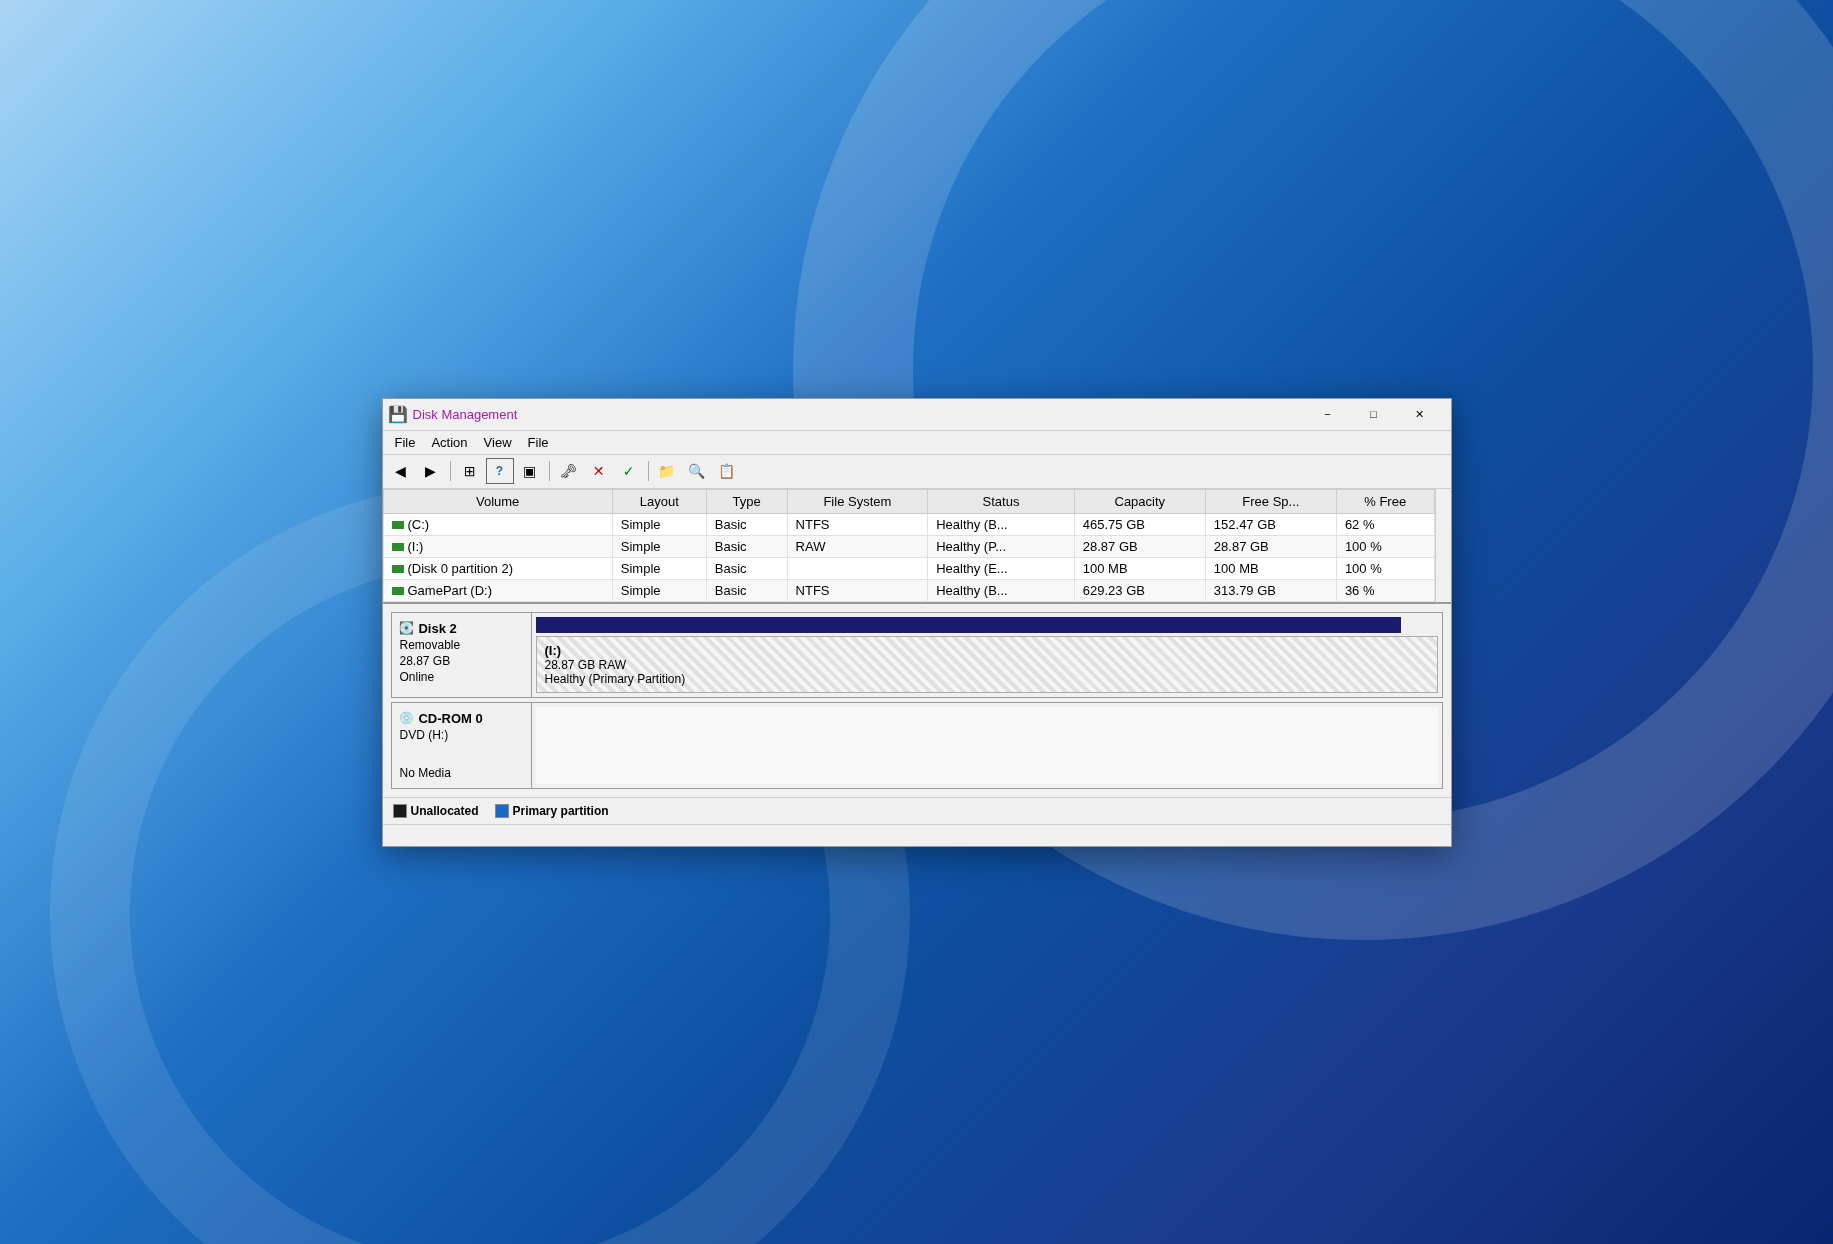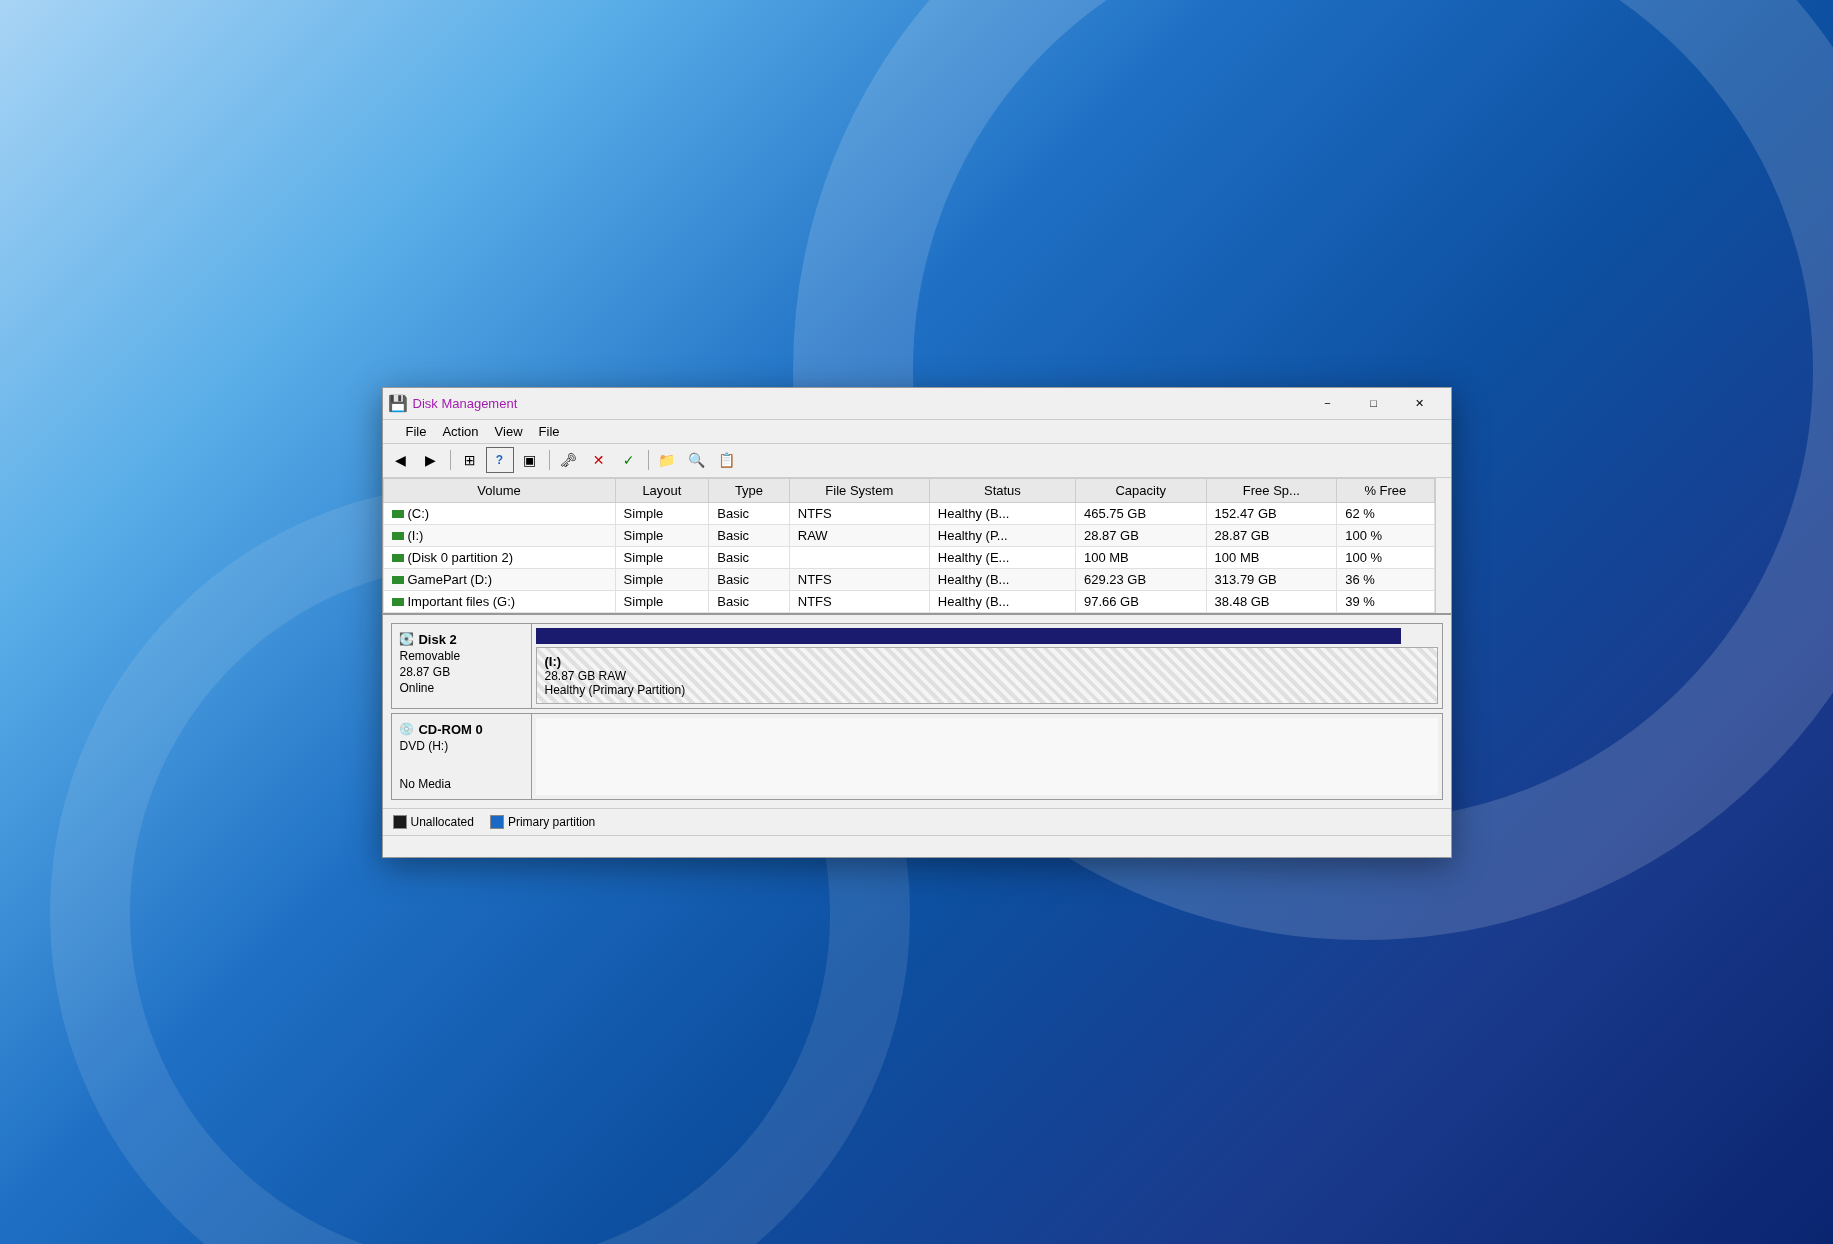--- a/index.html
+++ b/index.html
@@ -82,21 +82,21 @@
       justify-content: center;
       font-size: 11px;
       color: #000;
     }
 
     
     .menu-bar {
       display: flex;
       align-items: center;
       height: 24px;
-      padding: 0 15px;
+      padding: 0 4px;
       border-bottom: 1px solid #ccc;
       background: #f0f0f0;
     }
     .menu-item {
       padding: 2px 8px;
       font-size: 13px;
       cursor: pointer;
       color: #000;
     }
 
@@ -251,20 +251,21 @@
       padding: 6px 10px;
       border-top: 1px solid #ccc;
       gap: 16px;
       font-size: 12px;
       background: #f0f0f0;
     }
     .legend-item {
       display: flex;
       align-items: center;
       gap: 4px;
+      font-weight: bold;
     }
     .legend-box {
       width: 14px;
       height: 14px;
       border: 1px solid #888;
     }
     .legend-box.unalloc { background: #1a1a1a; }
     .legend-box.primary { background: #1a69c4; }
 
     
@@ -383,30 +384,20 @@
                 <tr>
                   <td><span class="vol-icon"></span>GamePart (D:)</td>
                   <td>Simple</td>
                   <td>Basic</td>
                   <td>NTFS</td>
                   <td>Healthy (B...</td>
                   <td>629.23 GB</td>
                   <td>313.79 GB</td>
                   <td>36 %</td>
                 </tr>
-                <tr>
-                  <td><span class="vol-icon"></span>Important files (G:)</td>
-                  <td>Simple</td>
-                  <td>Basic</td>
-                  <td>NTFS</td>
-                  <td>Healthy (B...</td>
-                  <td>97.66 GB</td>
-                  <td>38.48 GB</td>
-                  <td>39 %</td>
-                </tr>
               </tbody>
           </table>
         </div>
         <div class="scrollbar-right"></div>
       </div>
     </div>
 
     <div class="disk-view">
 
       <div class="disk-row">

